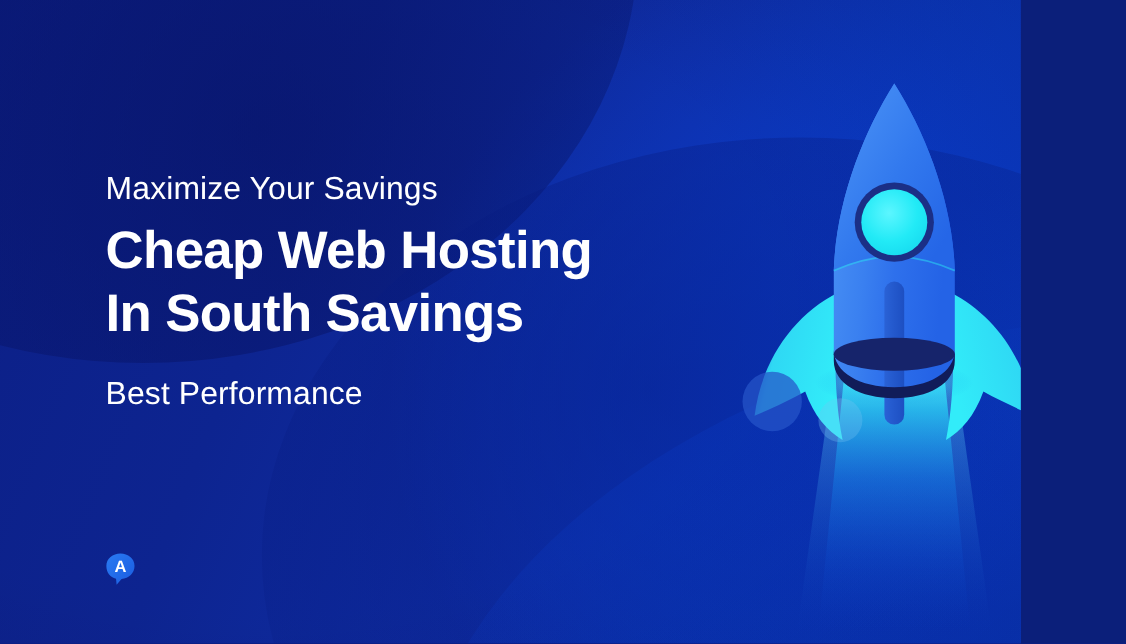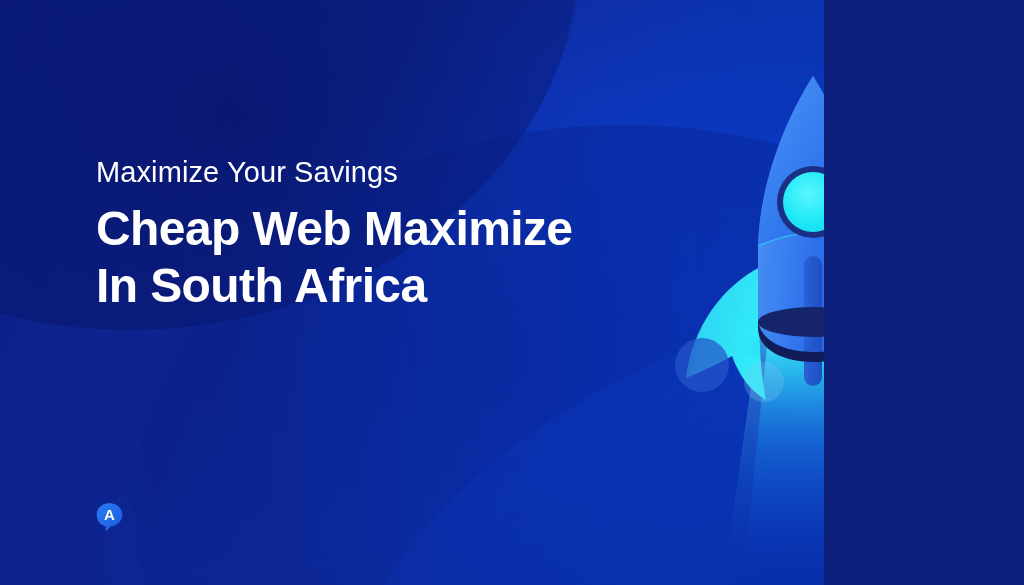--- a/index.html
+++ b/index.html
@@ -5,21 +5,21 @@
 <style>
   html, body {
     margin: 0;
     padding: 0;
     background: #0b1f7a;
   }
   * { box-sizing: border-box; }
 
   .banner {
     position: relative;
-    width: 824px;
+    width: 928px;
     height: 585px;
     overflow: hidden;
     font-family: "Liberation Sans", "DejaVu Sans", sans-serif;
     background: #0f2391;
   }
 
   
   .bg-base {
     position: absolute;
     inset: 0;
@@ -227,23 +227,24 @@
       <ellipse cx="165" cy="262" rx="55" ry="15" fill="#16246b"></ellipse>
 
       <circle cx="54" cy="305" r="27" fill="#2555c9" opacity="0.72"></circle>
       <circle cx="116" cy="322" r="20" fill="#78c3f3" opacity="0.30"></circle>
     </svg>
   </div>
 
   <div class="copy">
     <p class="eyebrow">Maximize Your Savings</p>
     <h1 class="headline">
-      <span class="line">Cheap Web Maximize</span>
-      <span class="line">In South Africa</span>
+      <span class="line">Cheap Web Hosting</span>
+      <span class="line">In South Savings</span>
     </h1>
+    <p class="subline">Best Performance</p>
   </div>
 
   <div class="logo">
     <span class="logo-mark">
       <svg viewBox="0 0 31 31" xmlns="http://www.w3.org/2000/svg" aria-hidden="true">
         <defs>
           <linearGradient id="gLogo" x1="0" y1="0" x2="1" y2="1">
             <stop offset="0%" stop-color="#2a7bf2"></stop>
             <stop offset="100%" stop-color="#1a5ce0"></stop>
           </linearGradient>

